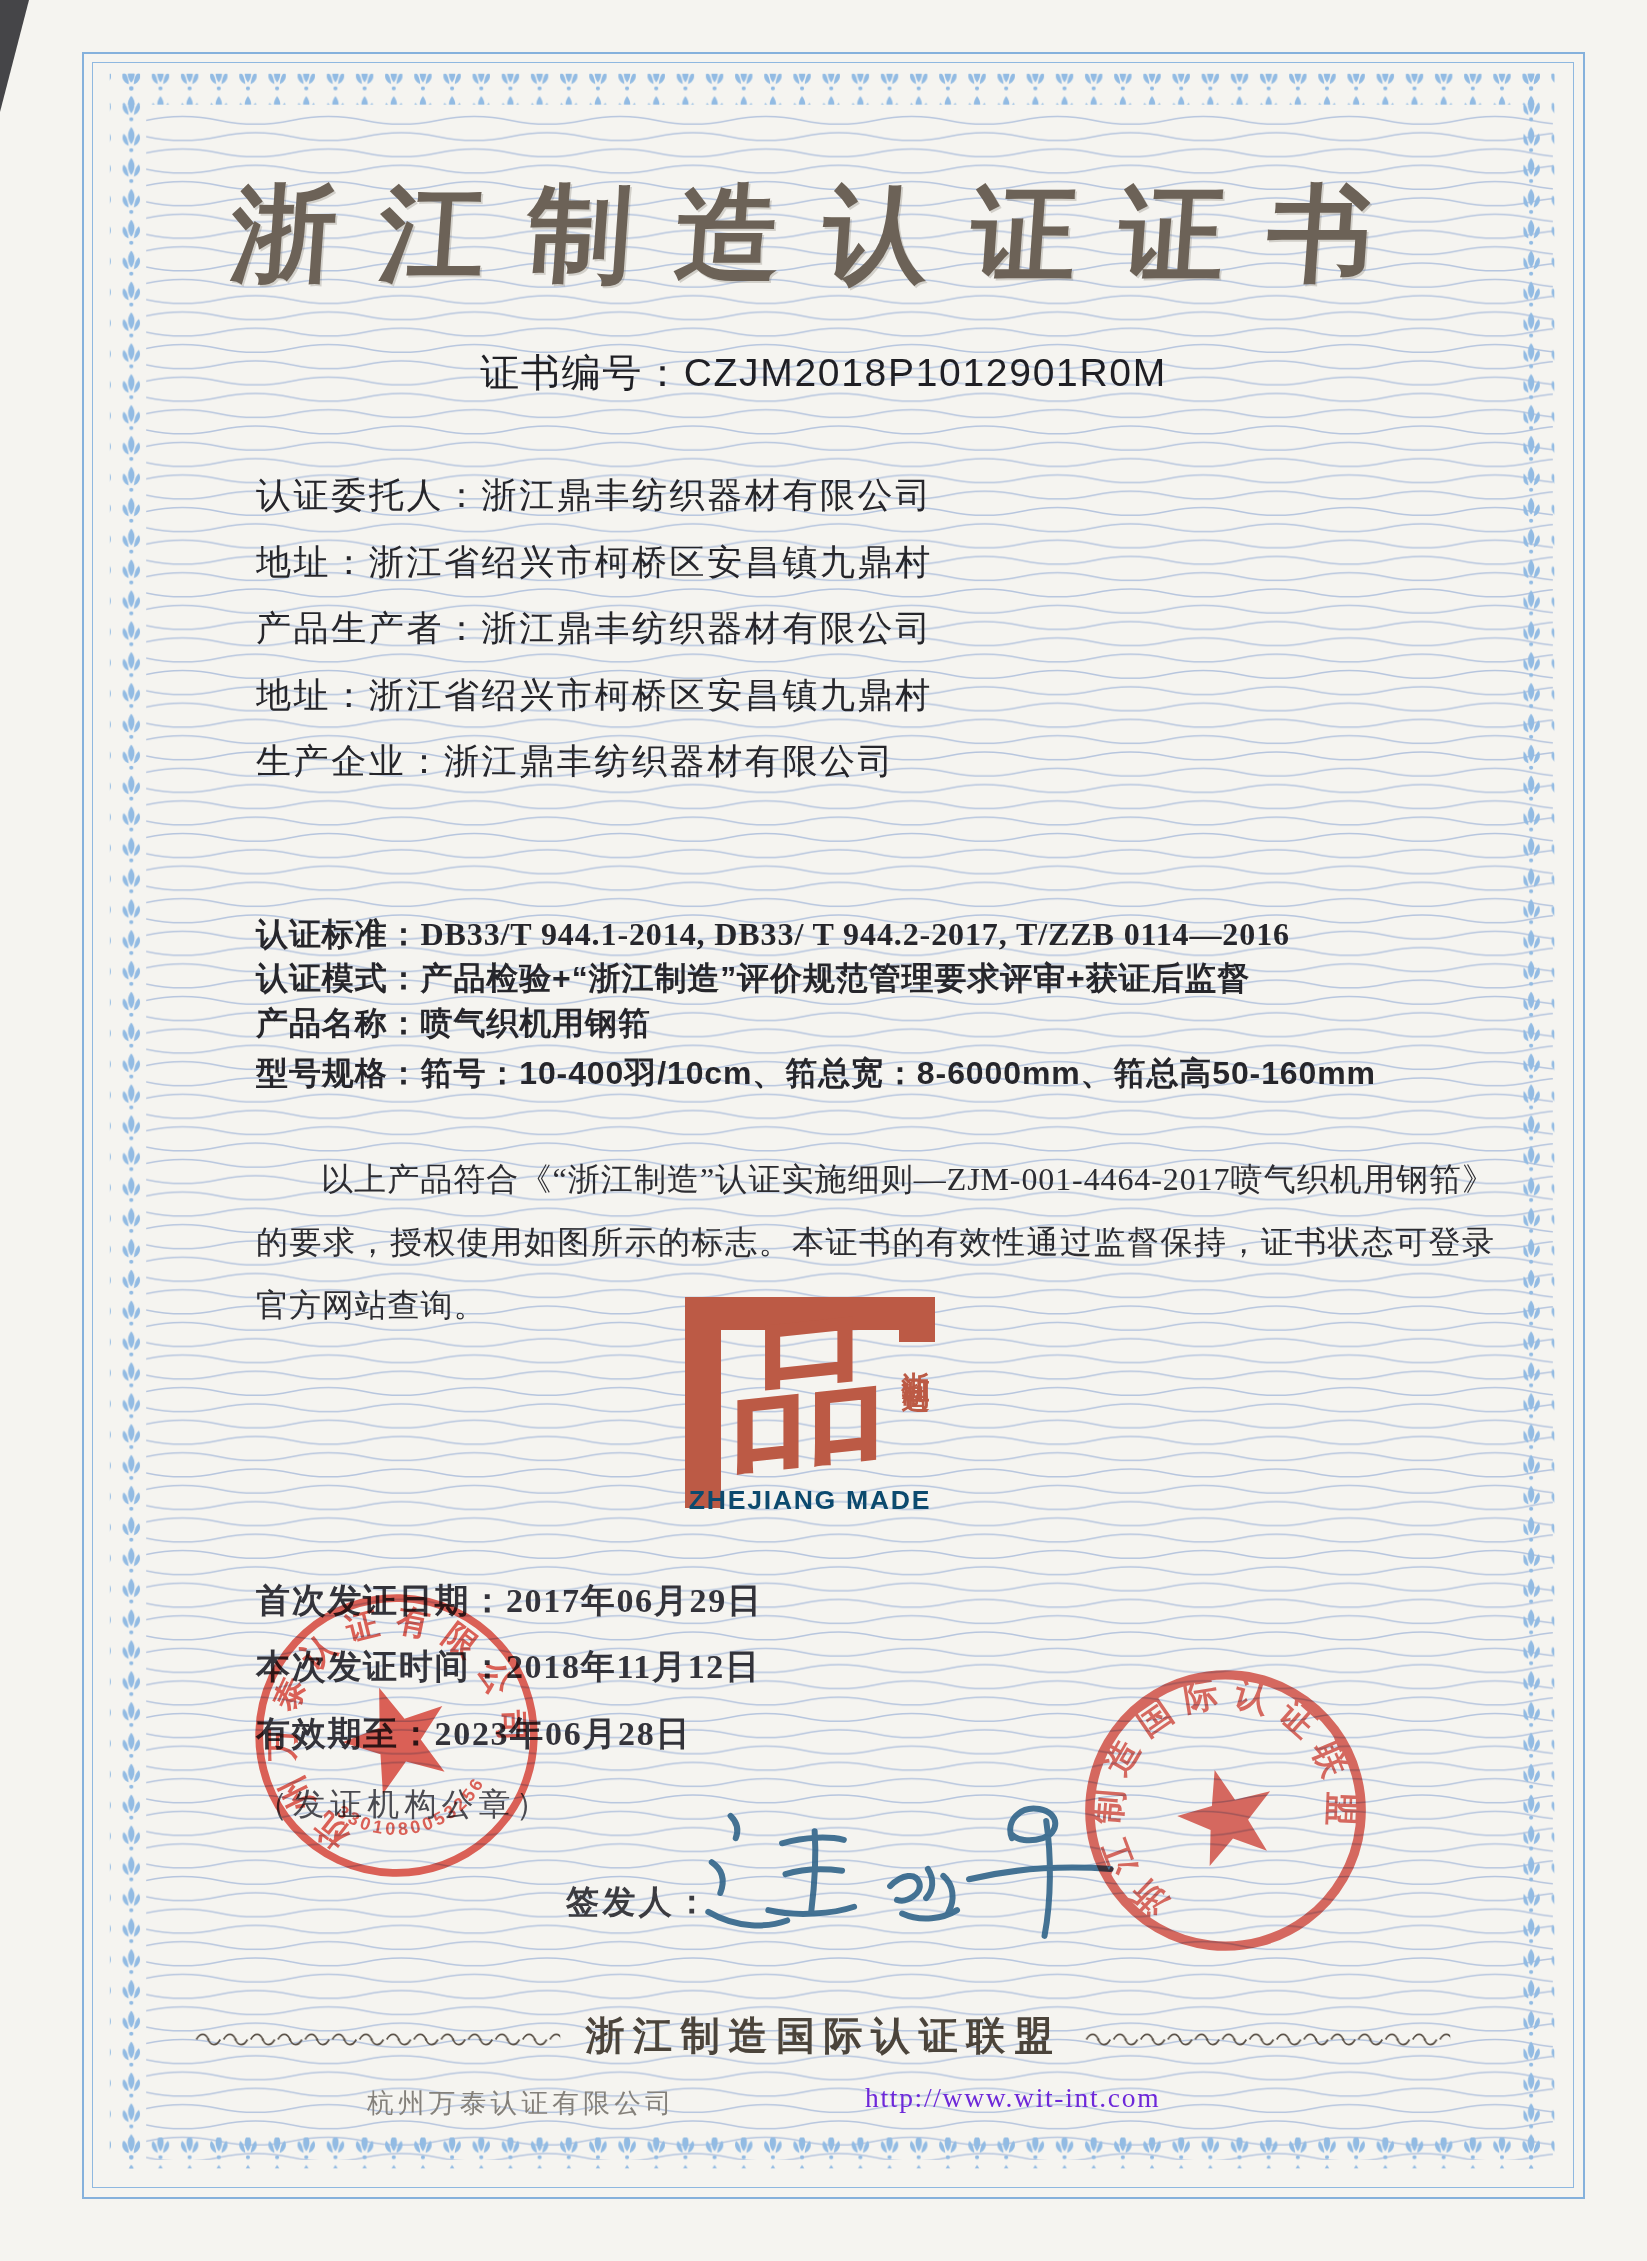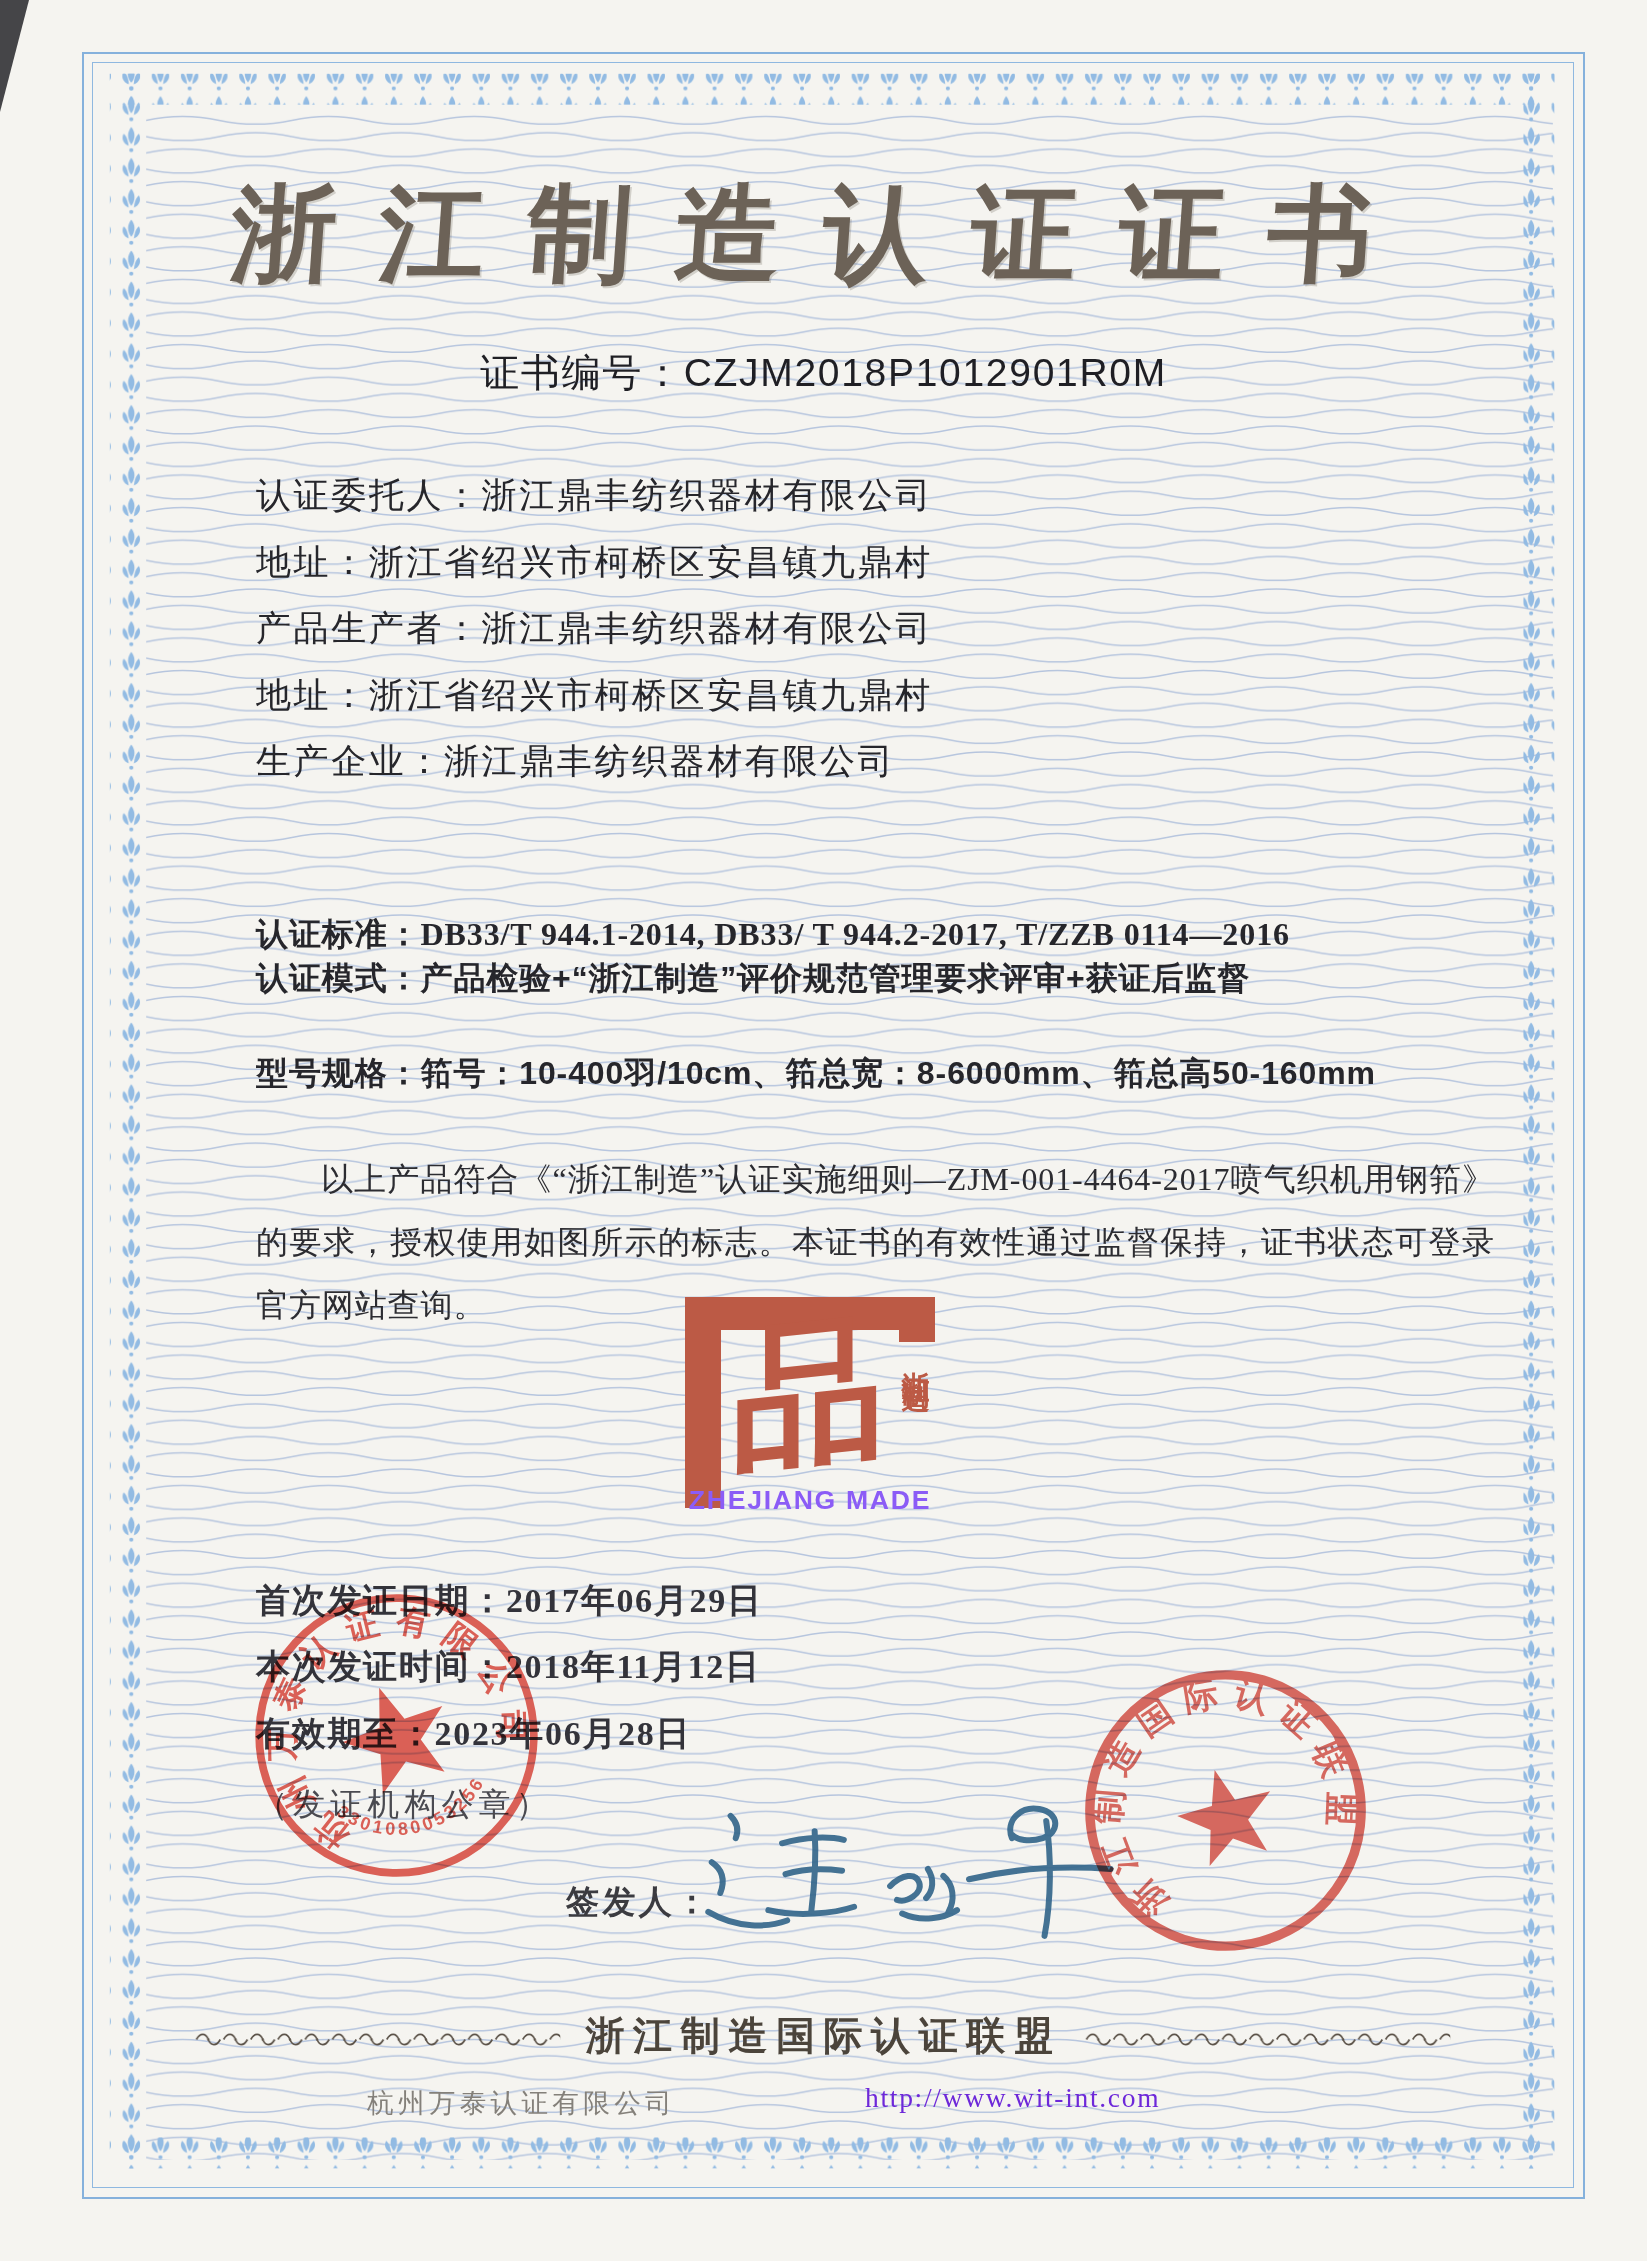--- a/index.html
+++ b/index.html
@@ -61,21 +61,21 @@
     font-size:154px; line-height:184px; text-align:center;
     color:#bc5a45; transform:rotate(-6deg) skewX(-6deg);
   }
   .logo-side {
     left:896px; top:1349px; height:129px;
     writing-mode:vertical-rl; text-orientation:upright;
     font-weight:bold; font-size:28px; letter-spacing:4.3px; color:#bc5a45;
   }
   .logo-caption {
     left:683px; top:1485px; width:254px; text-align:center;
-    font-weight:bold; font-size:26.6px; letter-spacing:1.7px; color:#8b5cf6;
+    font-weight:bold; font-size:26.6px; letter-spacing:1.7px; color:#0c4a6e;
   }
 
   
   .stamp { mix-blend-mode:multiply; }
   .footer-alliance {
     left:146px; top:2009px; width:1355px; text-align:center;
     font-weight:bold; font-size:39px; letter-spacing:8.6px; color:#4b443b;
   }
   .footer-issuer {
     left:367px; top:2085px; font-size:26.6px; letter-spacing:4.3px; color:#84807a;
@@ -144,20 +144,23 @@
   </div>
   <div class="abs line info-line" style="top:738px">
     <span>生产企业：</span><span>浙江鼎丰纺织器材有限公司</span>
   </div>
 
   <div class="abs line spec-line" style="top:913px">
     <span>认证标准：</span><span class="serif-val">DB33/T 944.1-2014, DB33/ T 944.2-2017, T/ZZB 0114—2016</span>
   </div>
   <div class="abs line spec-line" style="top:957px">
     <span>认证模式：</span><span>产品检验+“浙江制造”评价规范管理要求评审+获证后监督</span>
+  </div>
+  <div class="abs line spec-line" style="top:1002px">
+    <span>产品名称：</span><span>喷气织机用钢筘</span>
   </div>
   <div class="abs line spec-line" style="top:1052px">
     <span>型号规格：</span><span>筘号：10-400羽/10cm、筘总宽：8-6000mm、筘总高50-160mm</span>
   </div>
 
   <div class="abs statement">以上产品符合《“浙江制造”认证实施细则—ZJM-001-4464-2017喷气织机用钢筘》的要求，授权使用如图所示的标志。本证书的有效性通过监督保持，证书状态可登录官方网站查询。</div>
 
   <div class="abs logo-bar" style="left:685px; top:1297px; width:36px; height:211px"></div>
   <div class="abs logo-bar" style="left:685px; top:1297px; width:250px; height:33px"></div>
   <div class="abs logo-bar" style="left:899px; top:1297px; width:36px; height:45px"></div>

